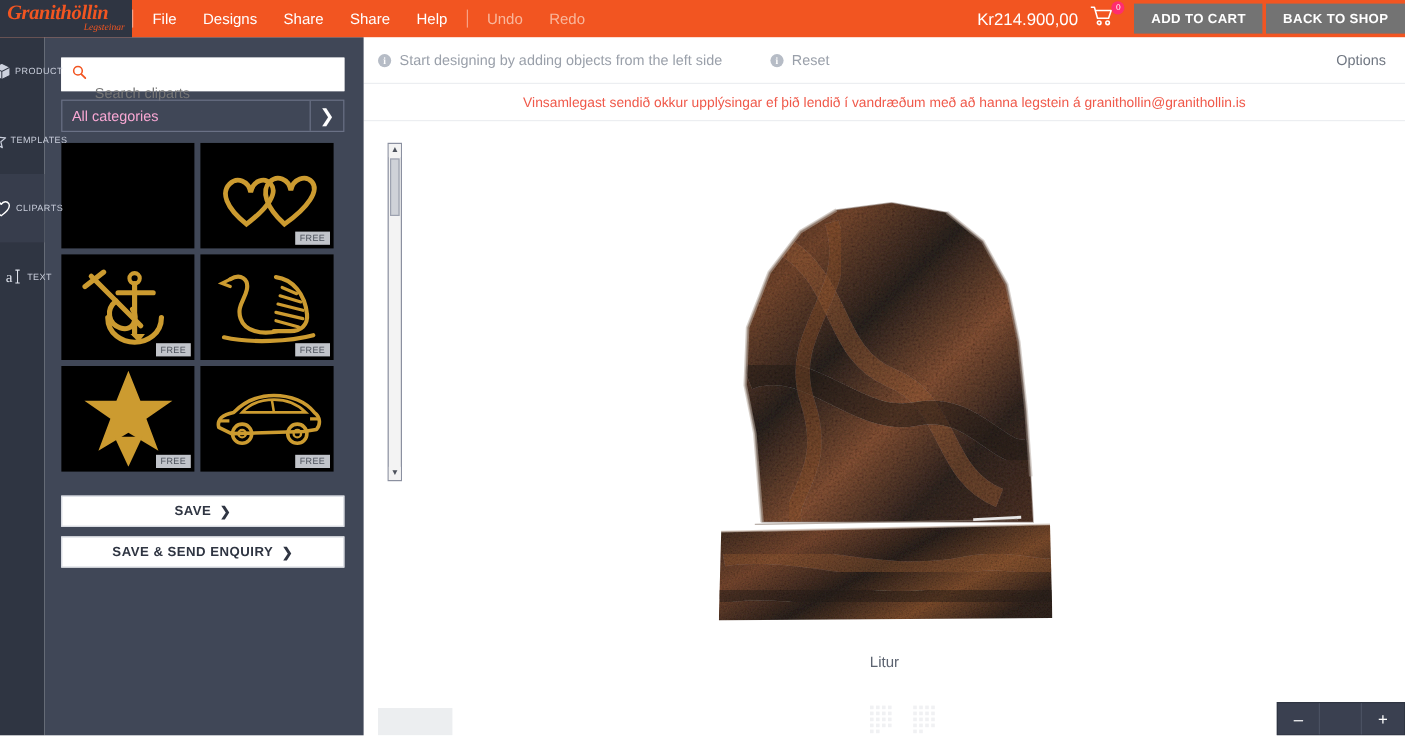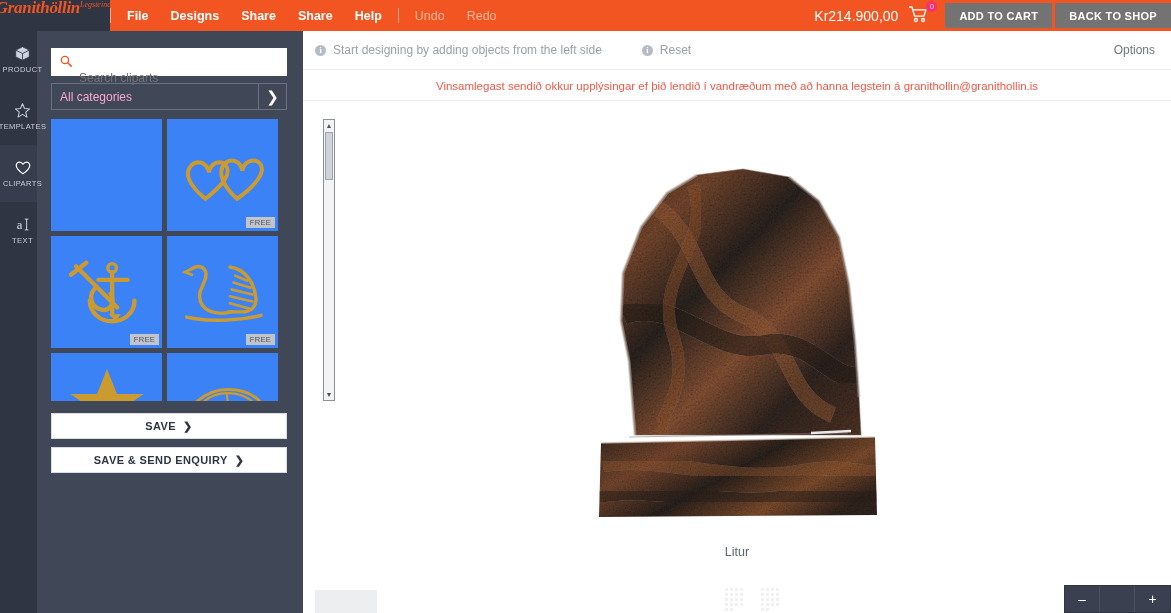--- a/index.html
+++ b/index.html
@@ -13,36 +13,36 @@
 
   
   .topbar {
     position: absolute; top: 0; left: 0; width: 1171px; height: 31px;
     background: #f25521;
     display: flex; align-items: stretch;
     z-index: 40;
   }
   .brand {
     width: 110px; height: 31px; background: #2f3542;
-    display: flex; flex-direction: row; justify-content: center;
+    display: flex; flex-direction: column; justify-content: center;
     padding-left: 6px; position: relative;
   }
   .brand-name {
     color: #f25521; font-style: italic; font-weight: bold;
     font-size: 17px; letter-spacing: -0.3px; line-height: 15px;
     font-family: "Liberation Serif", serif;
   }
   .brand-sub {
     color: #f25521; font-style: italic; font-size: 8px;
     text-align: right; padding-right: 6px; line-height: 10px;
     font-family: "Liberation Serif", serif;
   }
   .menu-divider { width: 1px; background: rgba(255,255,255,.45); margin: 8px 0; }
   .menu {
-    display: flex; align-items: center; gap: 22px; padding: 0 16px; font-weight: bold;
+    display: flex; align-items: center; gap: 22px; padding: 0 16px;
   }
   .menu-item {
     color: #ffffff; font-size: 12.5px; cursor: pointer; white-space: nowrap;
   }
   .menu-item.dim { color: #f9b79c; }
   .menu2 { display: flex; align-items: center; gap: 22px; padding: 0 16px; }
   .spacer { flex: 1; }
   .price {
     color: #ffffff; font-size: 14px; display: flex; align-items: center;
     padding-right: 10px; white-space: nowrap;
@@ -60,21 +60,21 @@
     padding: 0 14px; margin: 3px 0 3px 3px; cursor: pointer; white-space: nowrap;
   }
   .topbtn.last { margin-right: 0; }
 
   
   .rail {
     position: absolute; top: 31px; left: 0; width: 37px; height: 582px;
     background: #2f3542; z-index: 30;
   }
   .rail-item {
-    height: 57px; display: flex; flex-direction: column;
+    height: 57px; display: flex; flex-direction: row;
     align-items: center; justify-content: center; gap: 3px;
     color: #c9cedb; cursor: pointer; position: relative;
     padding-left: 8px;
   }
   .rail-item.sel { background: #373d4c; }
   .rail-label { font-size: 7.5px; letter-spacing: .4px; white-space: nowrap; }
   .rail-icon svg { display: block; }
 
   
   .panel {
@@ -101,21 +101,21 @@
     color: #ffffff; font-size: 15px; cursor: pointer;
   }
   .grid-wrap {
     position: absolute; left: 14px; top: 88px; width: 236px; height: 282px;
     overflow: hidden;
   }
   .grid {
     display: grid; grid-template-columns: 111px 111px; gap: 5px;
   }
   .tile {
-    width: 111px; height: 112px; background: #3b82f6; position: relative;
+    width: 111px; height: 88px; background: #000000; position: relative;
     display: flex; align-items: center; justify-content: center; cursor: pointer;
   }
   .tile svg { display: block; }
   .free {
     position: absolute; right: 3px; bottom: 3px;
     background: #c1c4ca; color: #4d525c; font-size: 7.5px;
     padding: 1px 4px; letter-spacing: .3px;
   }
   .sbar {
     position: absolute; left: 286px; top: 88px; width: 12px; height: 282px;

